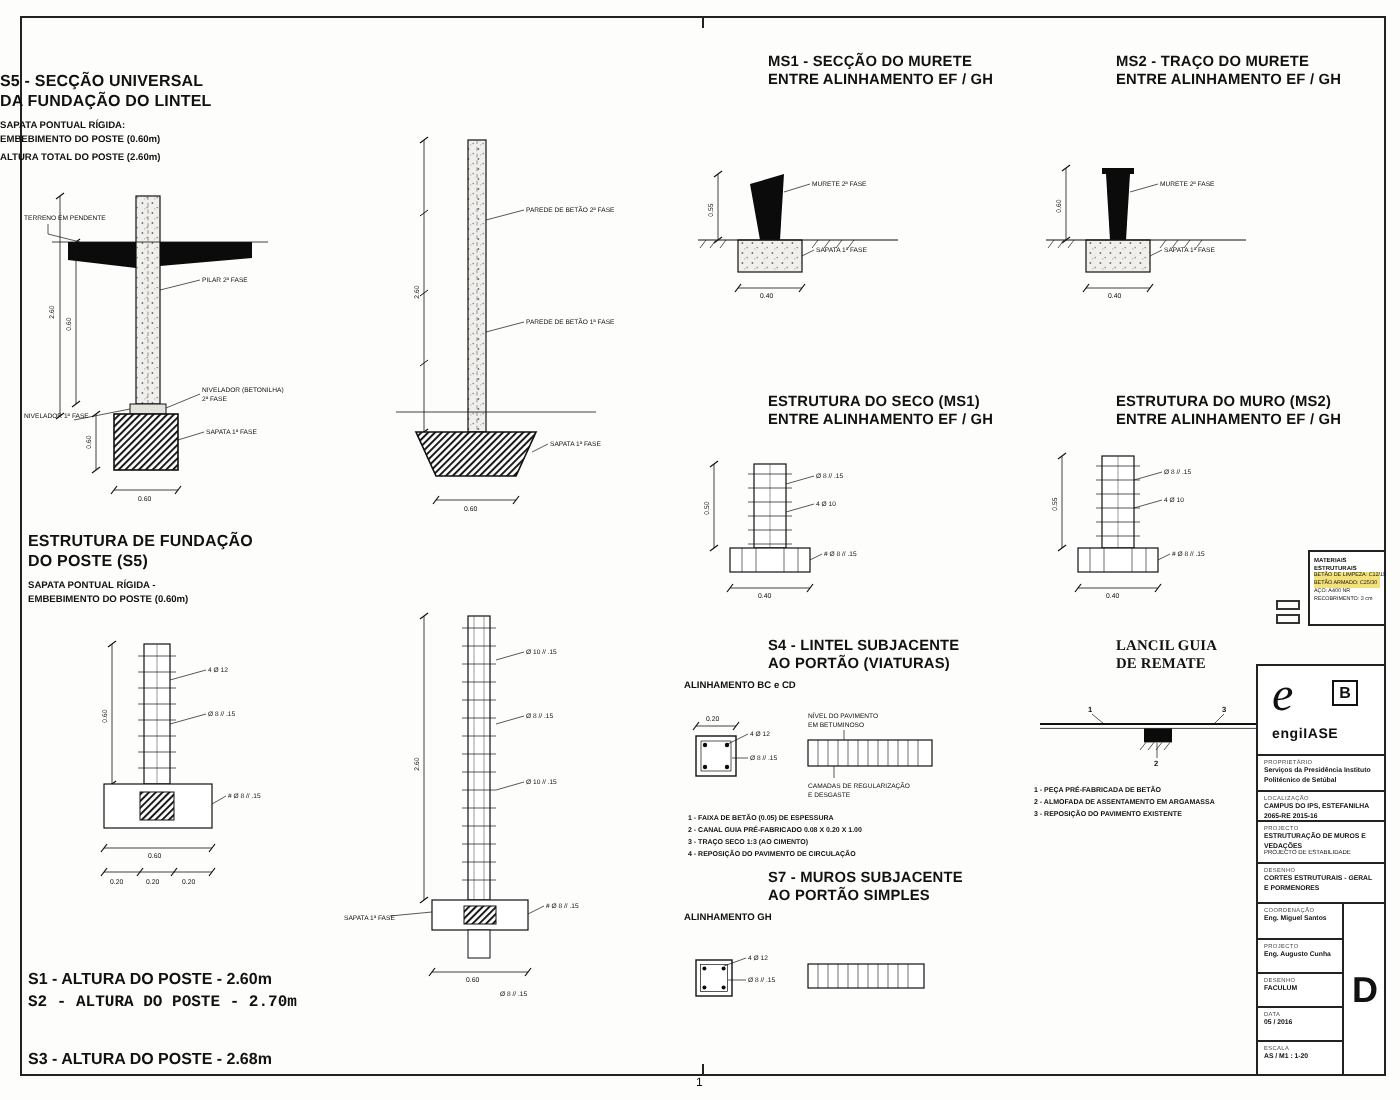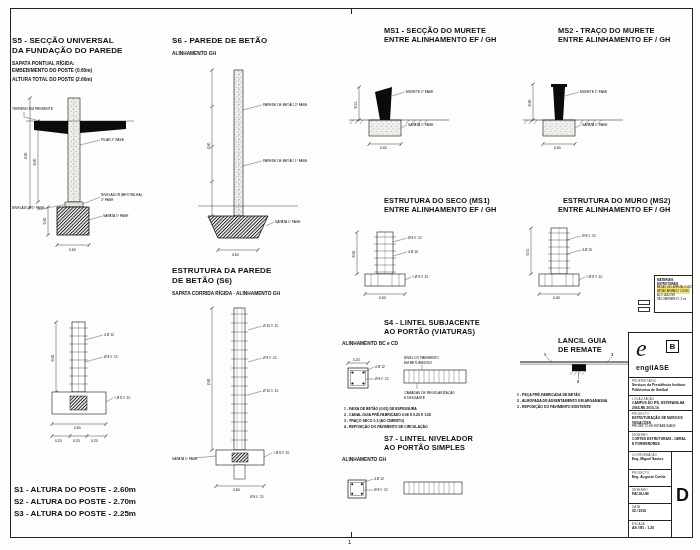--- a/index.html
+++ b/index.html
@@ -51,23 +51,23 @@
     </pattern>
   </defs>
 </svg>
 
 <div class="sheet">
   <div class="frame"></div>
   <div class="abs tick" style="left:351px; top:8px; width:1px; height:6px;"></div>
   <div class="abs tick" style="left:351px; top:532px; width:1px; height:6px;"></div>
   <div class="abs pagenum" style="left:348px; top:539px;">1</div>
 
-  <div class="abs" style="left:12px; top:36px;">
+  <div class="abs" style="left:0; top:36px;">
     <div class="t1">S5 - SECÇÃO UNIVERSAL</div>
-    <div class="t1">DA FUNDAÇÃO DO PAREDE</div>
+    <div class="t1">DA FUNDAÇÃO DO LINTEL</div>
     <div class="sub" style="margin-top:4px;">SAPATA PONTUAL RÍGIDA:</div>
     <div class="sub">EMBEBIMENTO DO POSTE (0.60m)</div>
     <div class="sub" style="margin-top:2px;">ALTURA TOTAL DO POSTE (2.60m)</div>
   </div>
 
   <svg class="abs" style="left:10px; top:90px;" width="150" height="172" viewBox="0 0 150 172">
     <g>
       <line x1="20" y1="8" x2="20" y2="118" stroke="#111" stroke-width="0.4"></line>
       <line x1="18" y1="9.5" x2="22" y2="6.5" stroke="#111" stroke-width="0.6"></line>
       <line x1="18" y1="119.5" x2="22" y2="116.5" stroke="#111" stroke-width="0.6"></line>
@@ -112,24 +112,20 @@
       <text class="dim" transform="rotate(-90 35.5 131)" x="35.5" y="131" text-anchor="middle">0.60</text>
     </g>
     <g>
       <line x1="47" y1="155" x2="79" y2="155" stroke="#111" stroke-width="0.4"></line>
       <line x1="45.5" y1="157" x2="48.5" y2="153" stroke="#111" stroke-width="0.6"></line>
       <line x1="77.5" y1="157" x2="80.5" y2="153" stroke="#111" stroke-width="0.6"></line>
       <text class="dim" x="59" y="160.5">0.60</text>
     </g>
   </svg>
 
-  <div class="abs" style="left:172px; top:36px;">
-    <div class="t1">S6 - PAREDE DE BETÃO</div>
-    <div class="sub" style="margin-top:4px;">ALINHAMENTO GH</div>
-  </div>
 
   <svg class="abs" style="left:168px; top:58px;" width="160" height="205" viewBox="0 0 160 205">
     <g>
       <rect x="66" y="12" width="9" height="146" fill="url(#stipple)" stroke="#111" stroke-width="0.6"></rect>
       <line x1="70.5" y1="12" x2="70.5" y2="158" stroke="#555" stroke-width="0.3" stroke-dasharray="2,1.4"></line>
     </g>
     <g>
       <line x1="44" y1="12" x2="44" y2="158" stroke="#111" stroke-width="0.4"></line>
       <line x1="42" y1="13.5" x2="46" y2="10.5" stroke="#111" stroke-width="0.6"></line>
       <line x1="42" y1="50" x2="46" y2="47" stroke="#111" stroke-width="0.5"></line>
@@ -272,21 +268,21 @@
       <text class="dim" transform="rotate(-90 9.5 30)" x="9.5" y="30" text-anchor="middle">0.50</text>
     </g>
     <g>
       <line x1="20" y1="70" x2="60" y2="70" stroke="#111" stroke-width="0.4"></line>
       <line x1="18.5" y1="72" x2="21.5" y2="68" stroke="#111" stroke-width="0.6"></line>
       <line x1="58.5" y1="72" x2="61.5" y2="68" stroke="#111" stroke-width="0.6"></line>
       <text class="dim" x="34" y="75">0.40</text>
     </g>
   </svg>
 
-  <div class="abs" style="left:516px; top:196px;text-align:right;">
+  <div class="abs" style="left:516px; top:196px;">
     <div class="t2">ESTRUTURA DO MURO (MS2)</div>
     <div class="t2">ENTRE ALINHAMENTO EF / GH</div>
   </div>
   <svg class="abs" style="left:519px; top:224px;" width="130" height="92" viewBox="0 0 130 92">
     <g>
       <rect x="32" y="4" width="16" height="46" fill="#fff" stroke="#111" stroke-width="0.6"></rect>
       <line x1="40" y1="4" x2="40" y2="50" stroke="#555" stroke-width="0.3"></line>
       <line x1="29" y1="9" x2="51" y2="9" stroke="#111" stroke-width="0.35"></line>
       <line x1="29" y1="16" x2="51" y2="16" stroke="#111" stroke-width="0.35"></line>
       <line x1="29" y1="23" x2="51" y2="23" stroke="#111" stroke-width="0.35"></line>
@@ -314,20 +310,26 @@
       <text class="dim" transform="rotate(-90 9.5 28)" x="9.5" y="28" text-anchor="middle">0.55</text>
     </g>
     <g>
       <line x1="20" y1="70" x2="60" y2="70" stroke="#111" stroke-width="0.4"></line>
       <line x1="18.5" y1="72" x2="21.5" y2="68" stroke="#111" stroke-width="0.6"></line>
       <line x1="58.5" y1="72" x2="61.5" y2="68" stroke="#111" stroke-width="0.6"></line>
       <text class="dim" x="34" y="75">0.40</text>
     </g>
   </svg>
 
+  <div class="abs" style="left:14px; top:266px;">
+    <div class="t1">ESTRUTURA DE FUNDAÇÃO</div>
+    <div class="t1">DO POSTE (S5)</div>
+    <div class="sub" style="margin-top:4px;">SAPATA PONTUAL RÍGIDA -</div>
+    <div class="sub">EMBEBIMENTO DO POSTE (0.60m)</div>
+  </div>
   <svg class="abs" style="left:12px; top:312px;" width="150" height="160" viewBox="0 0 150 160">
     <g>
       <rect x="60" y="10" width="13" height="70" fill="#fff" stroke="#111" stroke-width="0.6"></rect>
       <line x1="66.5" y1="10" x2="66.5" y2="80" stroke="#555" stroke-width="0.3"></line>
       <line x1="57" y1="16" x2="76" y2="16" stroke="#111" stroke-width="0.35"></line>
       <line x1="57" y1="24" x2="76" y2="24" stroke="#111" stroke-width="0.35"></line>
       <line x1="57" y1="32" x2="76" y2="32" stroke="#111" stroke-width="0.35"></line>
       <line x1="57" y1="40" x2="76" y2="40" stroke="#111" stroke-width="0.35"></line>
       <line x1="57" y1="48" x2="76" y2="48" stroke="#111" stroke-width="0.35"></line>
       <line x1="57" y1="56" x2="76" y2="56" stroke="#111" stroke-width="0.35"></line>
@@ -361,25 +363,20 @@
       <line x1="38.5" y1="126" x2="41.5" y2="122" stroke="#111" stroke-width="0.6"></line>
       <line x1="56.5" y1="126" x2="59.5" y2="122" stroke="#111" stroke-width="0.6"></line>
       <line x1="73.5" y1="126" x2="76.5" y2="122" stroke="#111" stroke-width="0.6"></line>
       <line x1="92.5" y1="126" x2="95.5" y2="122" stroke="#111" stroke-width="0.6"></line>
       <text class="dim" x="43" y="130">0.20</text>
       <text class="dim" x="61" y="130">0.20</text>
       <text class="dim" x="79" y="130">0.20</text>
     </g>
   </svg>
 
-  <div class="abs" style="left:172px; top:266px;">
-    <div class="t1">ESTRUTURA DA PAREDE</div>
-    <div class="t1">DE BETÃO (S6)</div>
-    <div class="sub" style="margin-top:4px;">SAPATA CORRIDA RÍGIDA - ALINHAMENTO GH</div>
-  </div>
   <svg class="abs" style="left:170px; top:300px;" width="160" height="205" viewBox="0 0 160 205">
     <g>
       <rect x="64" y="8" width="11" height="142" fill="#fff" stroke="#111" stroke-width="0.6"></rect>
       <line x1="67" y1="8" x2="67" y2="150" stroke="#555" stroke-width="0.3"></line>
       <line x1="72" y1="8" x2="72" y2="150" stroke="#555" stroke-width="0.3"></line>
       <line x1="61" y1="14" x2="78" y2="14" stroke="#111" stroke-width="0.35"></line>
       <line x1="61" y1="23" x2="78" y2="23" stroke="#111" stroke-width="0.35"></line>
       <line x1="61" y1="32" x2="78" y2="32" stroke="#111" stroke-width="0.35"></line>
       <line x1="61" y1="41" x2="78" y2="41" stroke="#111" stroke-width="0.35"></line>
       <line x1="61" y1="50" x2="78" y2="50" stroke="#111" stroke-width="0.35"></line>
@@ -468,21 +465,21 @@
     <text class="ann" x="62" y="46.5">E DESGASTE</text>
   </svg>
   <div class="abs" style="left:344px; top:406px;">
     <div class="note">1 - FAIXA DE BETÃO (0.05) DE ESPESSURA</div>
     <div class="note">2 - CANAL GUIA PRÉ-FABRICADO 0.08 X 0.20 X 1.00</div>
     <div class="note">3 - TRAÇO SECO 1:3 (AO CIMENTO)</div>
     <div class="note">4 - REPOSIÇÃO DO PAVIMENTO DE CIRCULAÇÃO</div>
   </div>
 
   <div class="abs" style="left:342px; top:434px;">
-    <div class="t2">S7 - LINTEL NIVELADOR</div>
+    <div class="t2">S7 - MUROS SUBJACENTE</div>
     <div class="t2">AO PORTÃO SIMPLES</div>
     <div class="sub" style="margin-top:3px;">ALINHAMENTO GH</div>
   </div>
   <svg class="abs" style="left:342px; top:468px;" width="130" height="52" viewBox="0 0 130 52">
     <g>
       <rect x="6" y="12" width="18" height="18" fill="#fff" stroke="#111" stroke-width="0.7"></rect>
       <rect x="8.3" y="14.3" width="13.4" height="13.4" fill="none" stroke="#111" stroke-width="0.35"></rect>
       <circle cx="10.2" cy="16.2" r="1" fill="#0b0b0b"></circle>
       <circle cx="19.8" cy="16.2" r="1" fill="#0b0b0b"></circle>
       <circle cx="10.2" cy="25.8" r="1" fill="#0b0b0b"></circle>
@@ -500,21 +497,21 @@
       <line x1="82" y1="14" x2="82" y2="26" stroke="#111" stroke-width="0.3"></line>
       <line x1="87" y1="14" x2="87" y2="26" stroke="#111" stroke-width="0.3"></line>
       <line x1="92" y1="14" x2="92" y2="26" stroke="#111" stroke-width="0.3"></line>
       <line x1="97" y1="14" x2="97" y2="26" stroke="#111" stroke-width="0.3"></line>
       <line x1="102" y1="14" x2="102" y2="26" stroke="#111" stroke-width="0.3"></line>
       <line x1="107" y1="14" x2="107" y2="26" stroke="#111" stroke-width="0.3"></line>
       <line x1="112" y1="14" x2="112" y2="26" stroke="#111" stroke-width="0.3"></line>
     </g>
   </svg>
 
-  <div class="abs" style="left:516px; top:336px;">
+  <div class="abs" style="left:516px; top:318px;font-family:Liberation Serif, serif;">
     <div class="t2">LANCIL GUIA</div>
     <div class="t2">DE REMATE</div>
   </div>
   <svg class="abs" style="left:516px; top:348px;" width="128" height="42" viewBox="0 0 128 42">
     <g>
       <line x1="4" y1="14" x2="124" y2="14" stroke="#111" stroke-width="1"></line>
       <line x1="4" y1="16.2" x2="124" y2="16.2" stroke="#111" stroke-width="0.4"></line>
     </g>
     <g>
       <rect x="56" y="16.2" width="14" height="7" fill="#0b0b0b"></rect>
@@ -531,22 +528,22 @@
     <line x1="96" y1="9" x2="91" y2="14" stroke="#111" stroke-width="0.35"></line>
   </svg>
   <div class="abs" style="left:517px; top:392px;">
     <div class="note">1 - PEÇA PRÉ-FABRICADA DE BETÃO</div>
     <div class="note">2 - ALMOFADA DE ASSENTAMENTO EM ARGAMASSA</div>
     <div class="note">3 - REPOSIÇÃO DO PAVIMENTO EXISTENTE</div>
   </div>
 
   <div class="abs" style="left:14px; top:486px;">
     <div class="postline" style="margin-bottom:4px;">S1 - ALTURA DO POSTE - 2.60m</div>
-    <div class="postline" style="margin-bottom:4px;">S2 - ALTURA DO POSTE - 2.70m</div>
-    <div class="postline">S3 - ALTURA DO POSTE - 2.25m</div>
+    <div class="postline" style="margin-bottom:20px;font-family:Liberation Mono, monospace;">S2 - ALTURA DO POSTE - 2.70m</div>
+    <div class="postline">S3 - ALTURA DO POSTE - 2.68m</div>
   </div>
 
   <div class="abs" style="left:628px; top:270px; width:65px; height:268px;">
     <div class="abs" style="left:10px; top:30px; width:12px; height:5px; border:0.7px solid #333;"></div>
     <div class="abs" style="left:10px; top:37px; width:12px; height:5px; border:0.7px solid #333;"></div>
 
     <div class="abs" style="left:26px; top:5px; width:39px; height:38px; border:0.8px solid #222; background:#fff; padding:1.5px 2px;">
       <div class="tb-mat-title">MATERIAIS ESTRUTURAIS</div>
       <div class="tb-mat-line hl">BETÃO DE LIMPEZA: C12/15</div>
       <div class="tb-mat-line hl">BETÃO ARMADO: C25/30</div>

